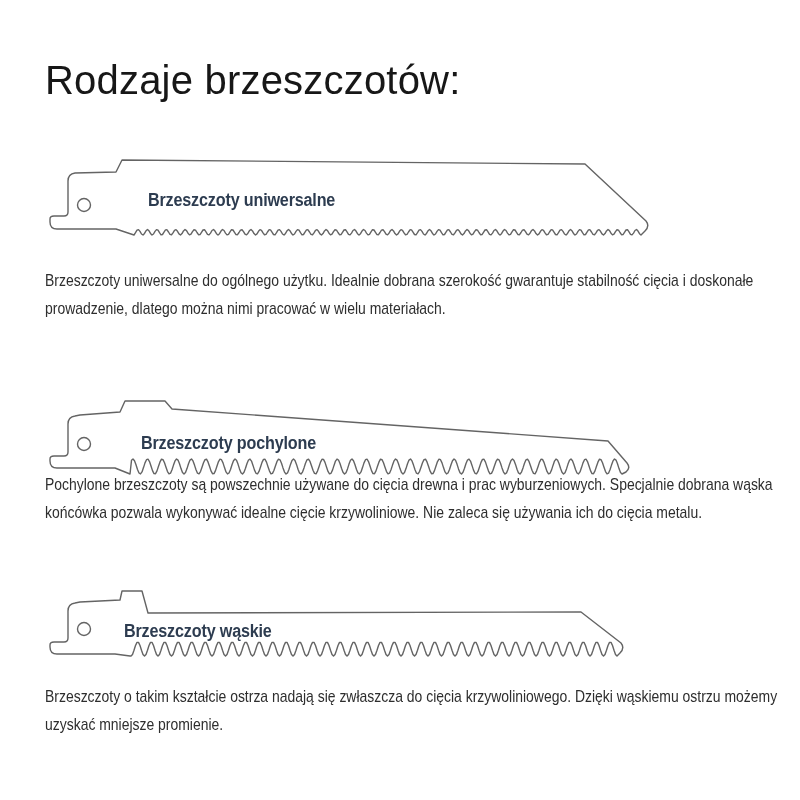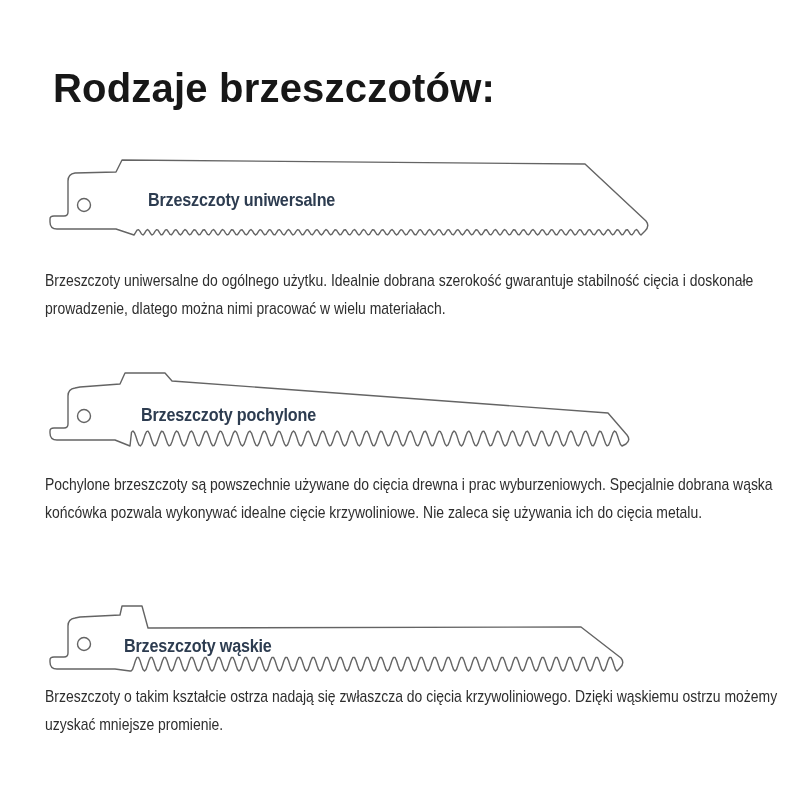--- a/index.html
+++ b/index.html
@@ -14,24 +14,24 @@
   .page {
     position: relative;
     width: 800px;
     height: 800px;
     background: #ffffff;
   }
   .page-title {
     position: absolute;
     left: 45px;
     top: 56px;
-    margin: 8px;
+    margin: 0;
     font-size: 40px;
     line-height: 48px;
-    font-weight: 700;
+    font-weight: 400;
     letter-spacing: 0.2px;
     color: #171717;
     font-family: "Liberation Sans", sans-serif;
   }
   figure.blade {
     position: absolute;
     left: 45px;
     margin: 0;
     padding: 0;
     width: 620px;
@@ -65,22 +65,22 @@
     font-family: "Liberation Sans", sans-serif;
     font-size: 17px;
     line-height: 28px;
     font-weight: 400;
     color: #2e2e2e;
     white-space: pre-line;
     transform: scaleX(0.82);
     transform-origin: 0 0;
   }
   .pos-fig-1 { top: 156px; }
-  .pos-fig-2 { top: 368px; }
-  .pos-fig-3 { top: 590px; }
+  .pos-fig-2 { top: 396px; }
+  .pos-fig-3 { top: 575px; }
   .pos-desc-1 { top: 267px; }
   .pos-desc-2 { top: 471px; }
   .pos-desc-3 { top: 683px; }
 </style>
 </head>
 <body>
 
 <div class="page">
 
   <h1 class="page-title">Rodzaje brzeszczotów:</h1>

